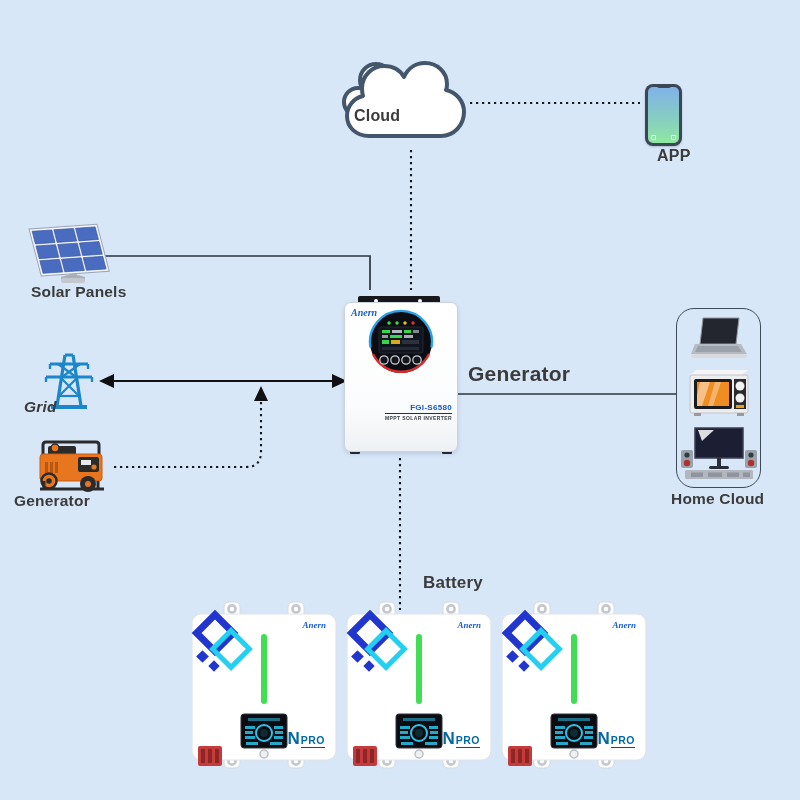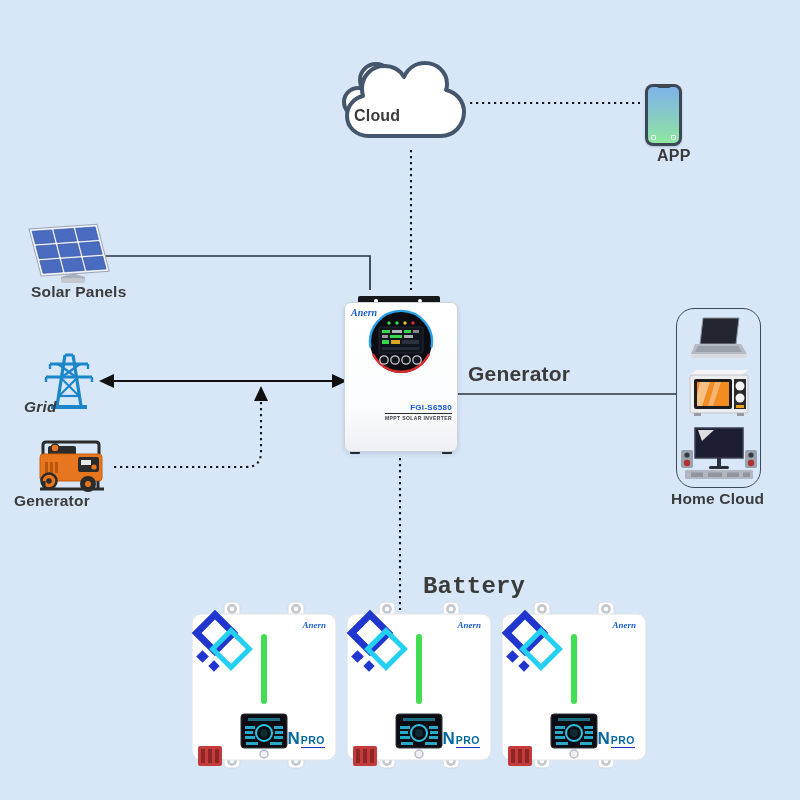--- a/index.html
+++ b/index.html
@@ -222,21 +222,21 @@
         <circle cx="70" cy="37" r="3.2" fill="#b03030"></circle>
       <rect x="4" y="44" width="68" height="9" rx="1.5" fill="#b2b7bf"></rect>
       <rect x="10" y="46.5" width="12" height="4.5" fill="#8f959e"></rect>
       <rect x="27" y="46.5" width="14" height="4.5" fill="#8f959e"></rect>
       <rect x="46" y="46.5" width="12" height="4.5" fill="#8f959e"></rect>
       <rect x="62" y="46.5" width="7" height="4.5" fill="#8f959e"></rect>
     </svg>
   </div>
   <div class="label lbl-sm" style="left:671px;top:490px;">Home Cloud</div>
 
-  <div class="label lbl-lg" style="left:423px;top:573px;font-size:24px;font-family:Liberation Mono, monospace;">Battery</div>
+  <div class="label lbl-lg" style="left:423px;top:573px;font-size:17px;">Battery</div>
 
   <div class="battery-row">
     <div class="battery-unit">
       <svg width="148" height="172" viewBox="0 0 148 172">
         <g fill="#ffffff" stroke="#d5dade" stroke-width="1">
           <rect x="34" y="2" width="16" height="16" rx="5"></rect>
             <rect x="98" y="2" width="16" height="16" rx="5"></rect>
           <rect x="34" y="150" width="16" height="18" rx="5"></rect>
             <rect x="98" y="150" width="16" height="18" rx="5"></rect>
         </g>

